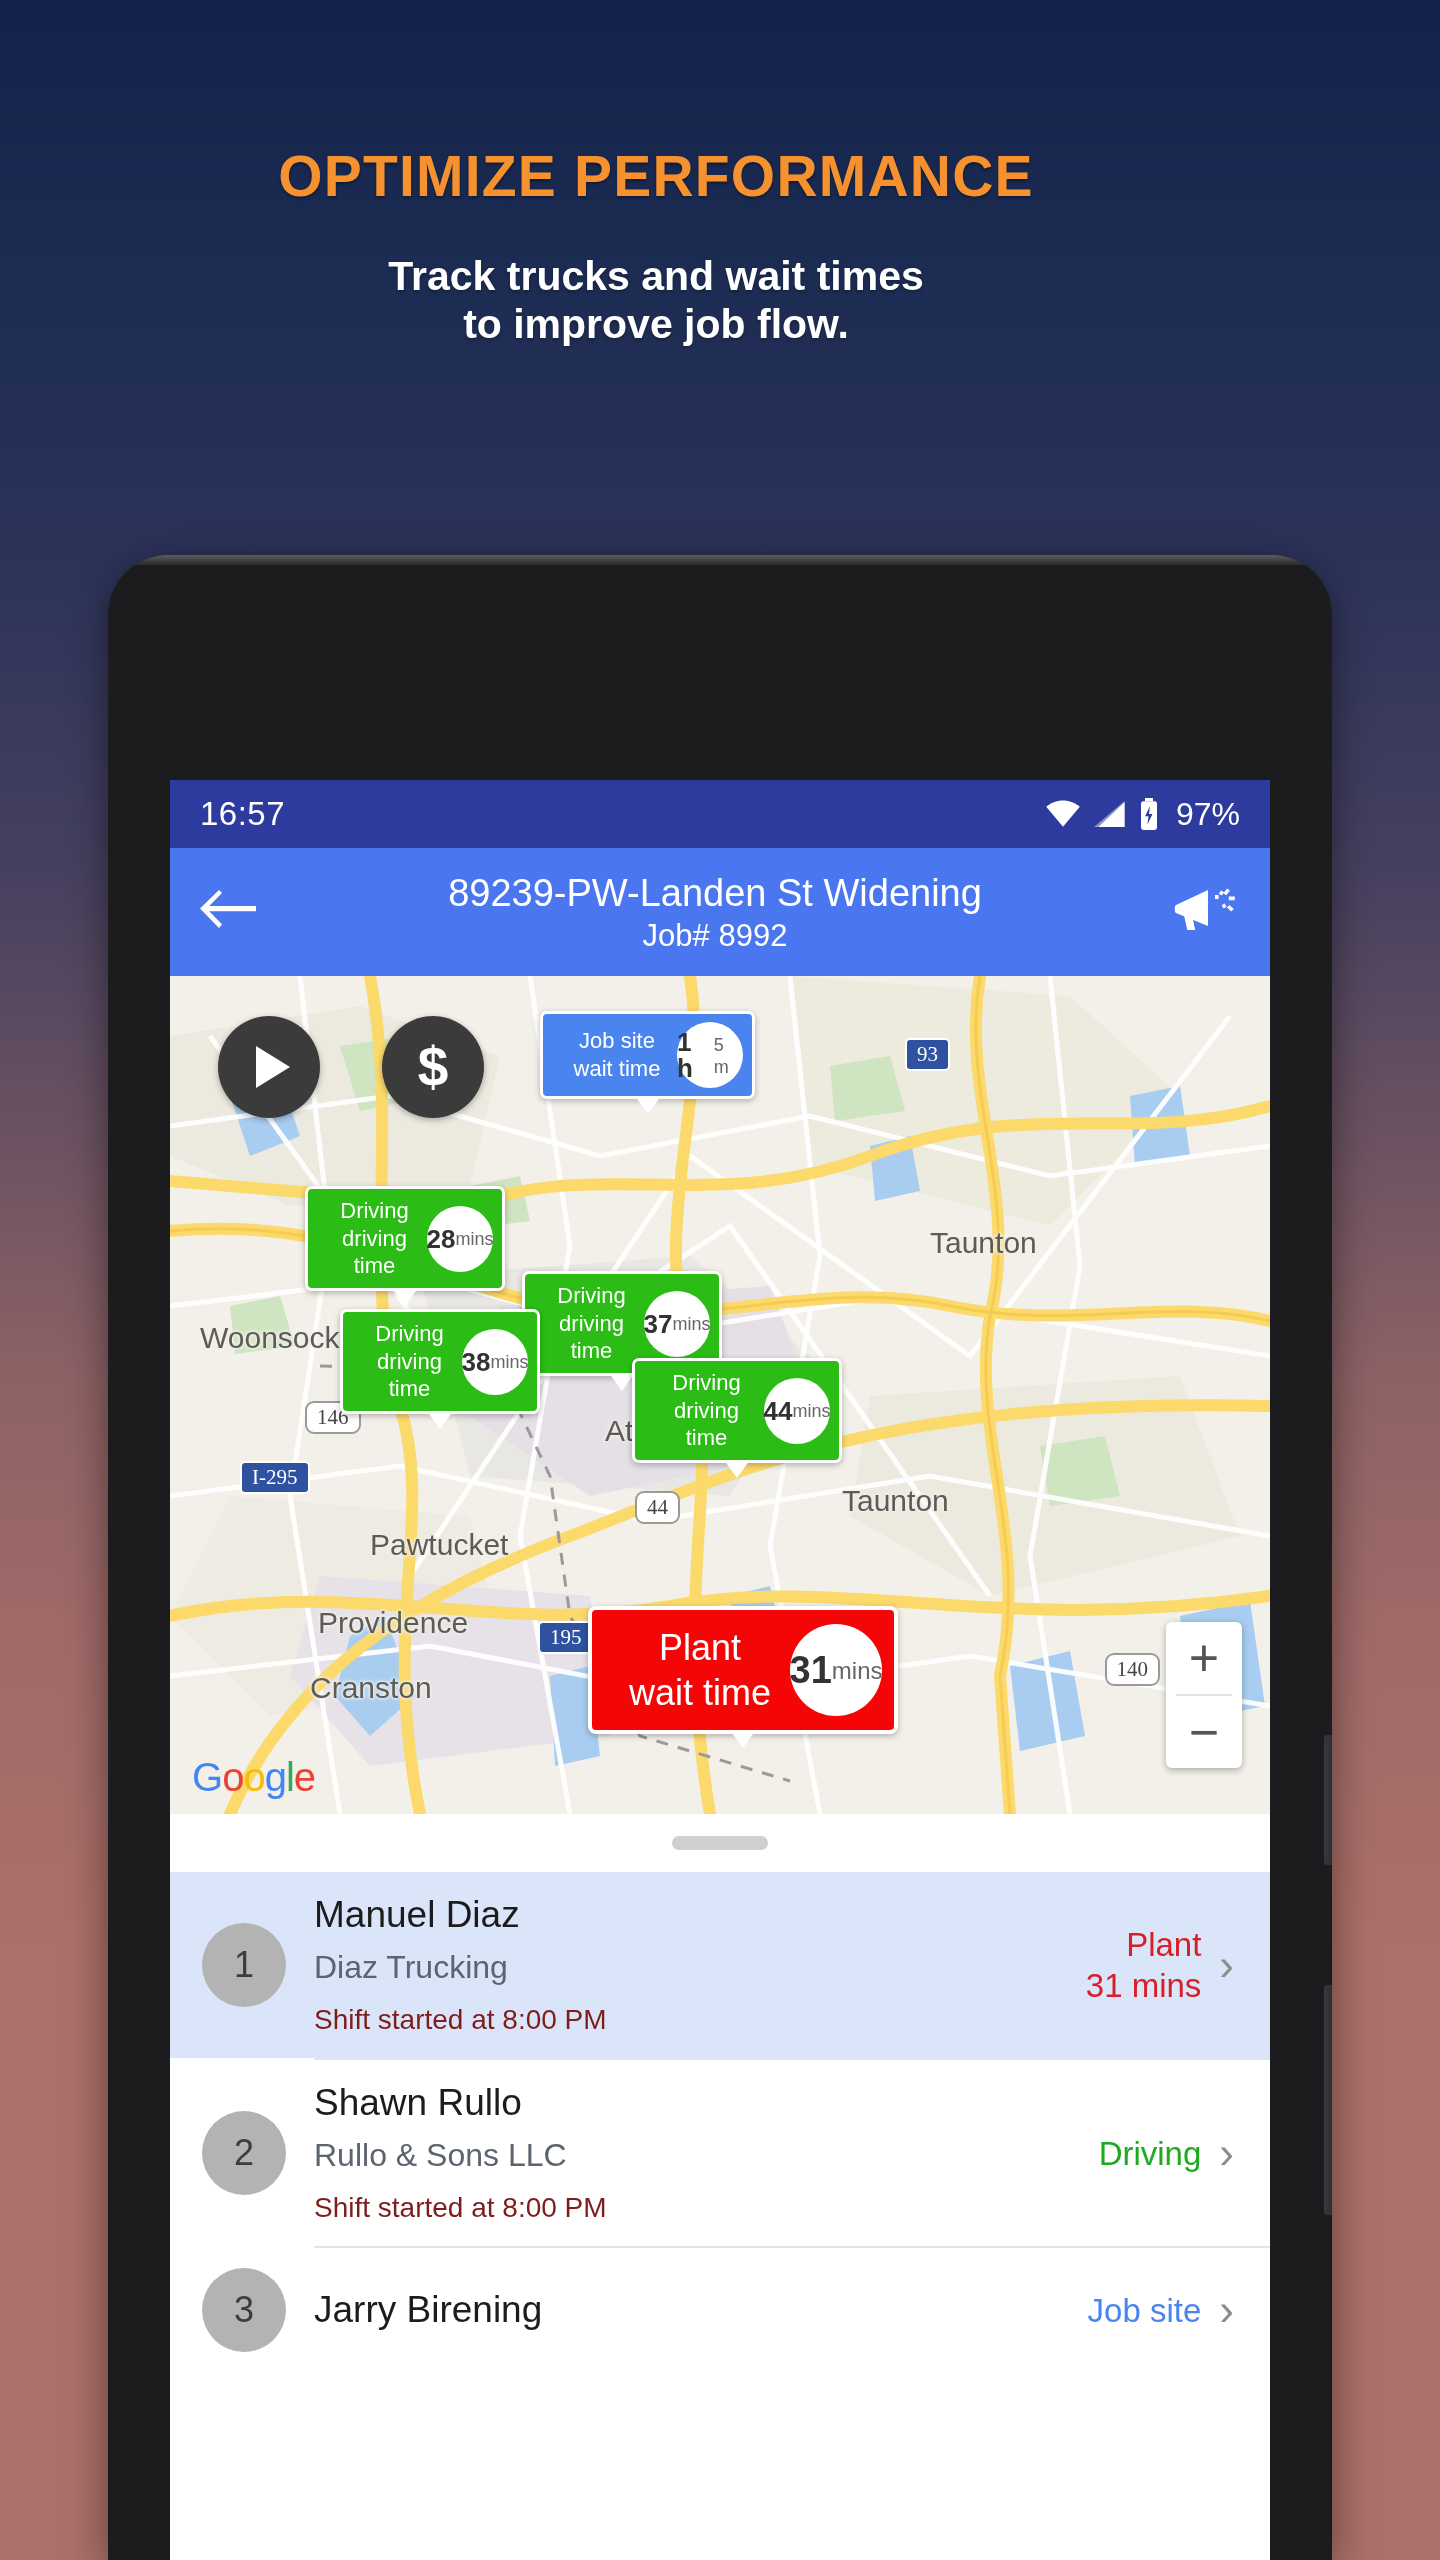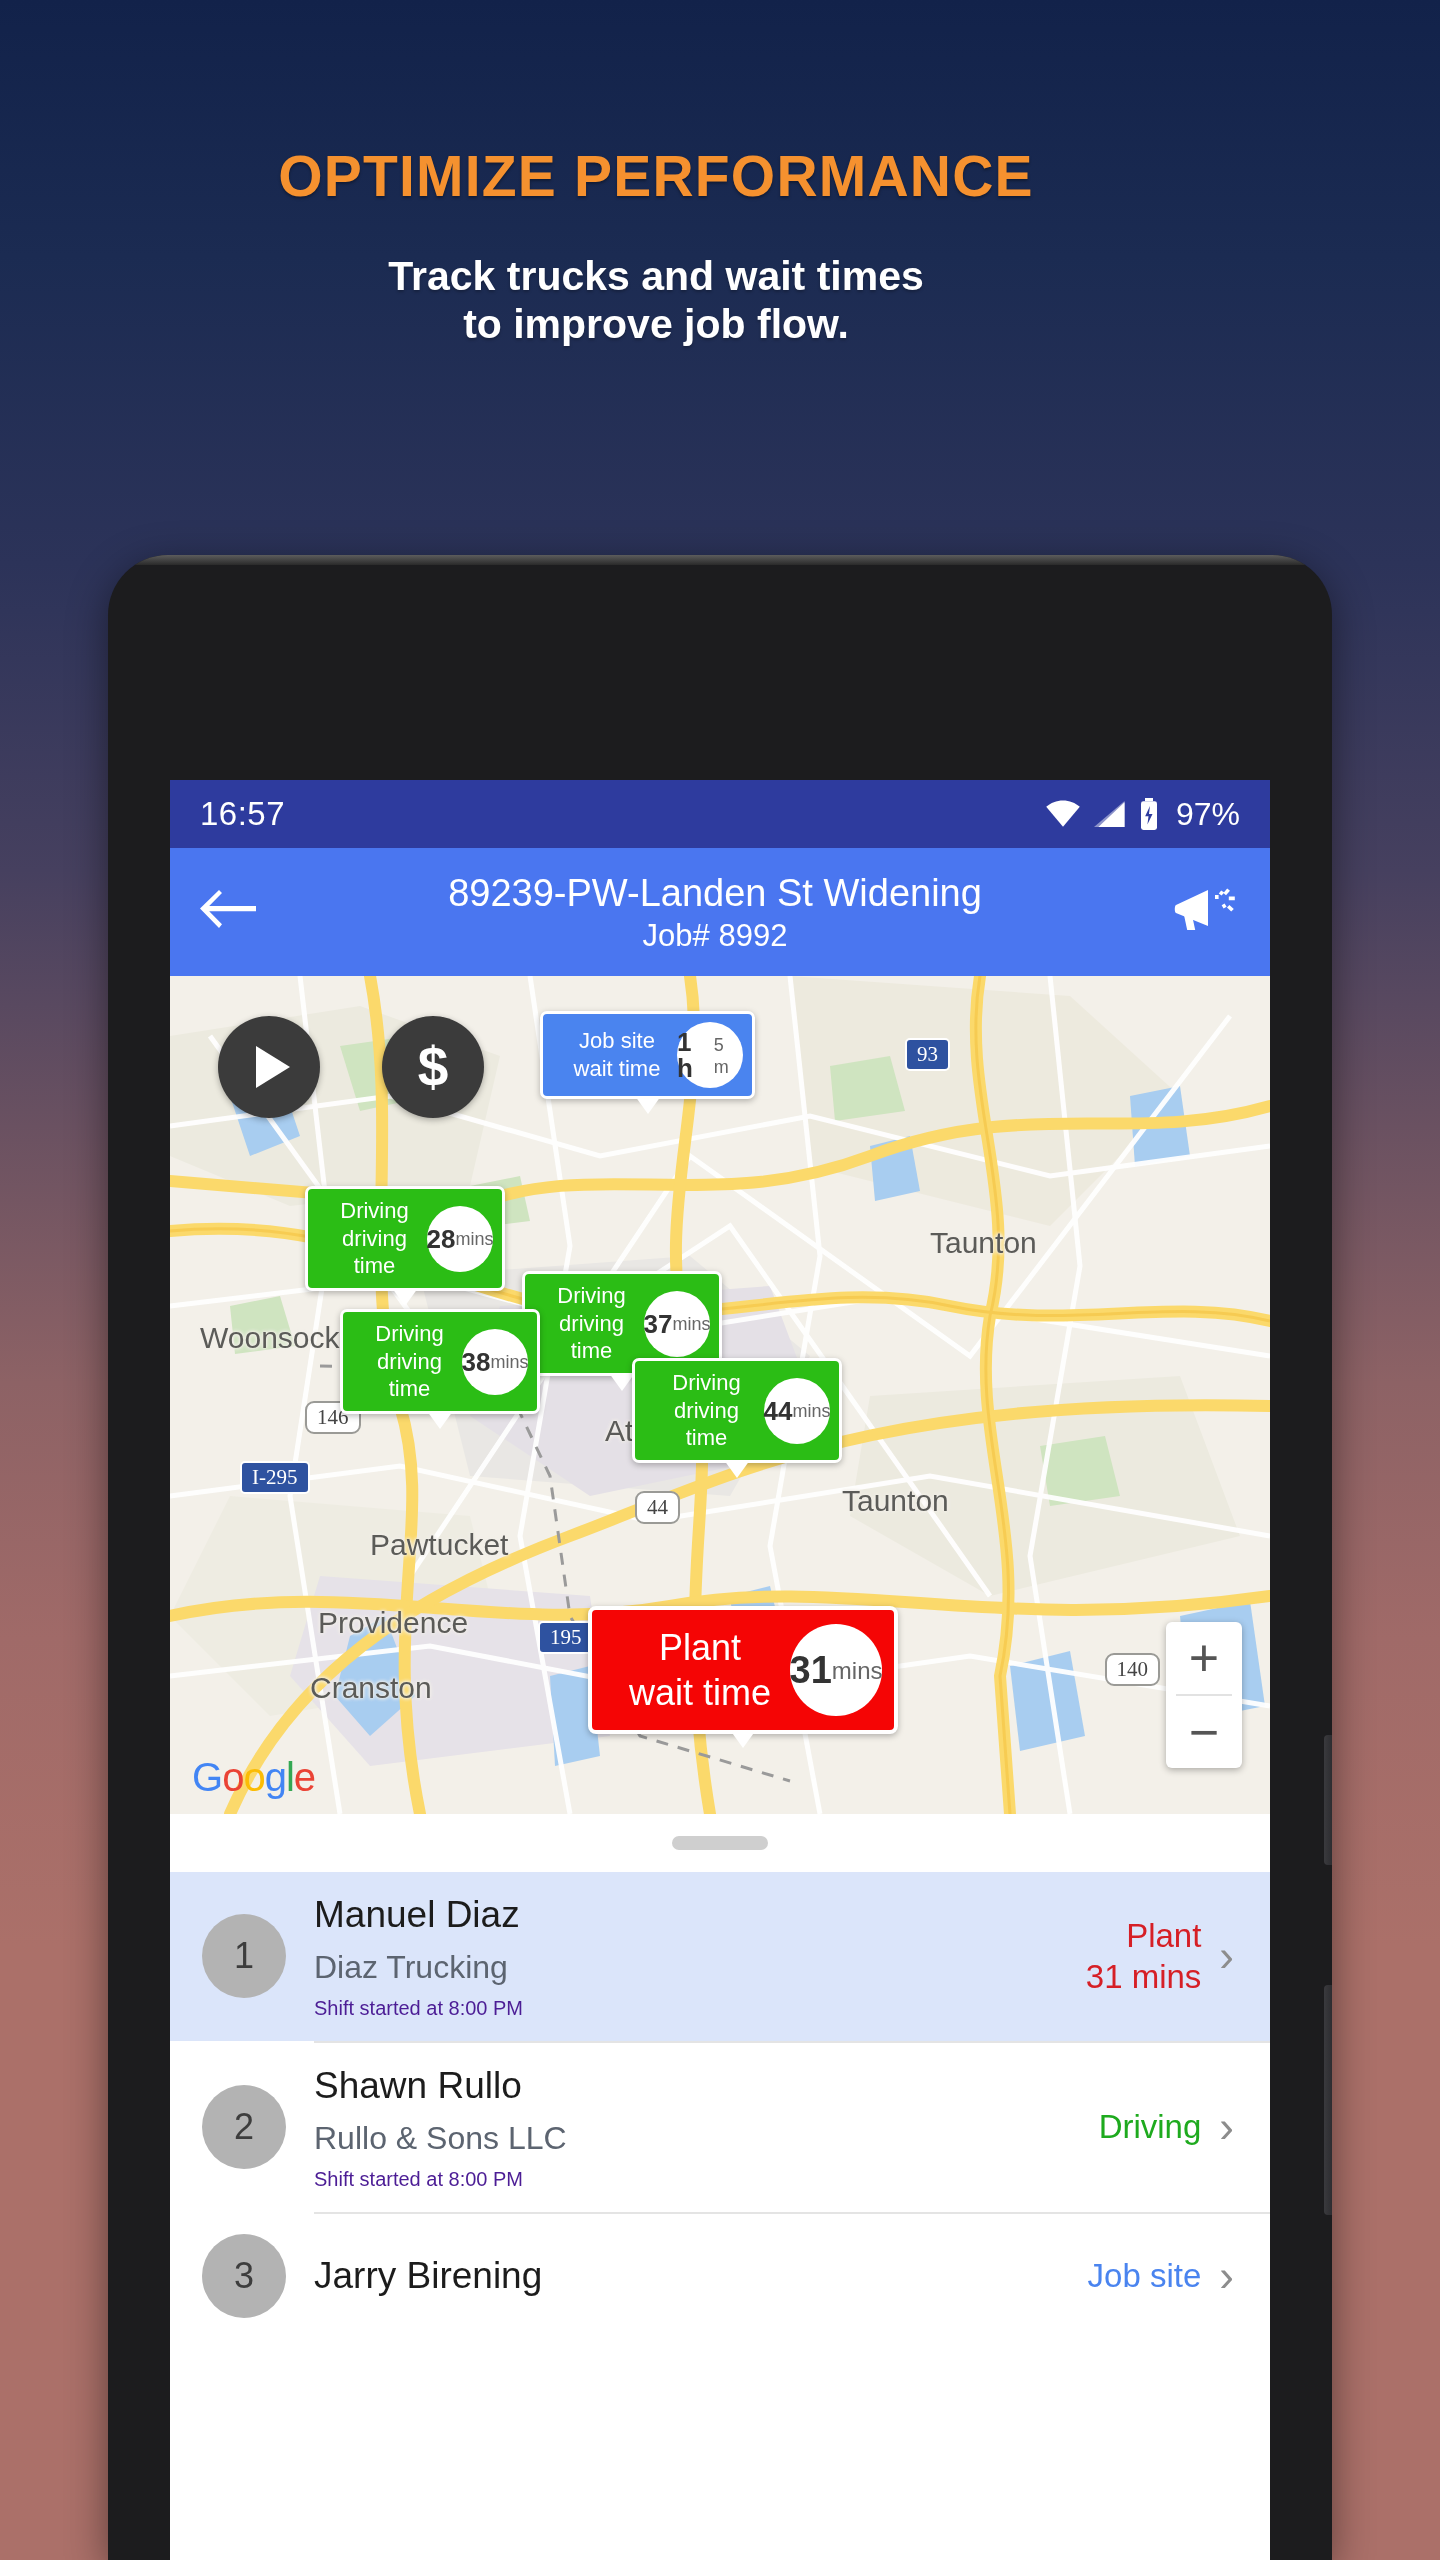--- a/index.html
+++ b/index.html
@@ -181,21 +181,21 @@
   .row { display:flex; align-items:center; padding:20px 36px 20px 32px; position:relative; }
   .row.sel { background:#dbe5fa; }
   .row-avatar {
     width:84px; height:84px; border-radius:50%; background:#b3b3b3;
     color:#3d3d3d; font-size:36px; display:flex;
     align-items:center; justify-content:center; flex:0 0 84px; margin-right:28px;
   }
   .row-main { flex:1; min-width:0; }
   .row-name { font-size:37px; color:#1c1c1c; line-height:1.25; }
   .row-co { font-size:32px; color:#5c6470; line-height:1.3; margin-top:9px; }
-  .row-shift { font-size:20px; color:#4c1d95; line-height:1.3; margin-top:6px; }
+  .row-shift { font-size:28px; color:#7f1d1d; line-height:1.3; margin-top:13px; }
   .row-right { text-align:right; margin-right:18px; }
   .row-status { font-size:33px; line-height:1.26; }
   .row-status.plant { color:#d61f26; }
   .row-status.driving { color:#1eaa1e; }
   .row-status.jobsite { color:#4a84ef; }
   .chev { color:#8d8d8d; font-size:44px; font-weight:300; line-height:1; }
   .row-div { height:2px; background:#e4e4e4; margin-left:144px; }
 </style>
 </head>
 <body>

